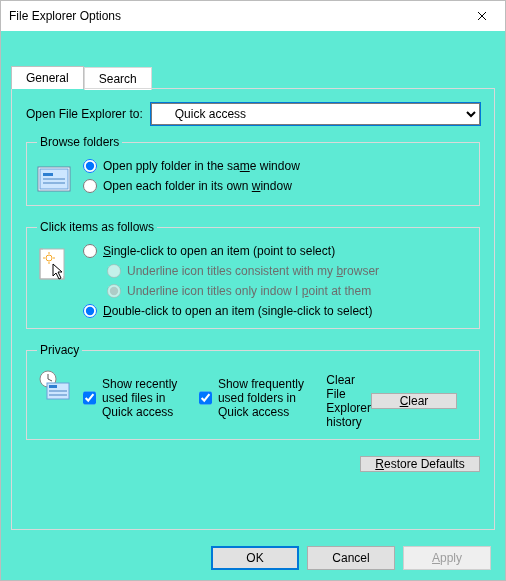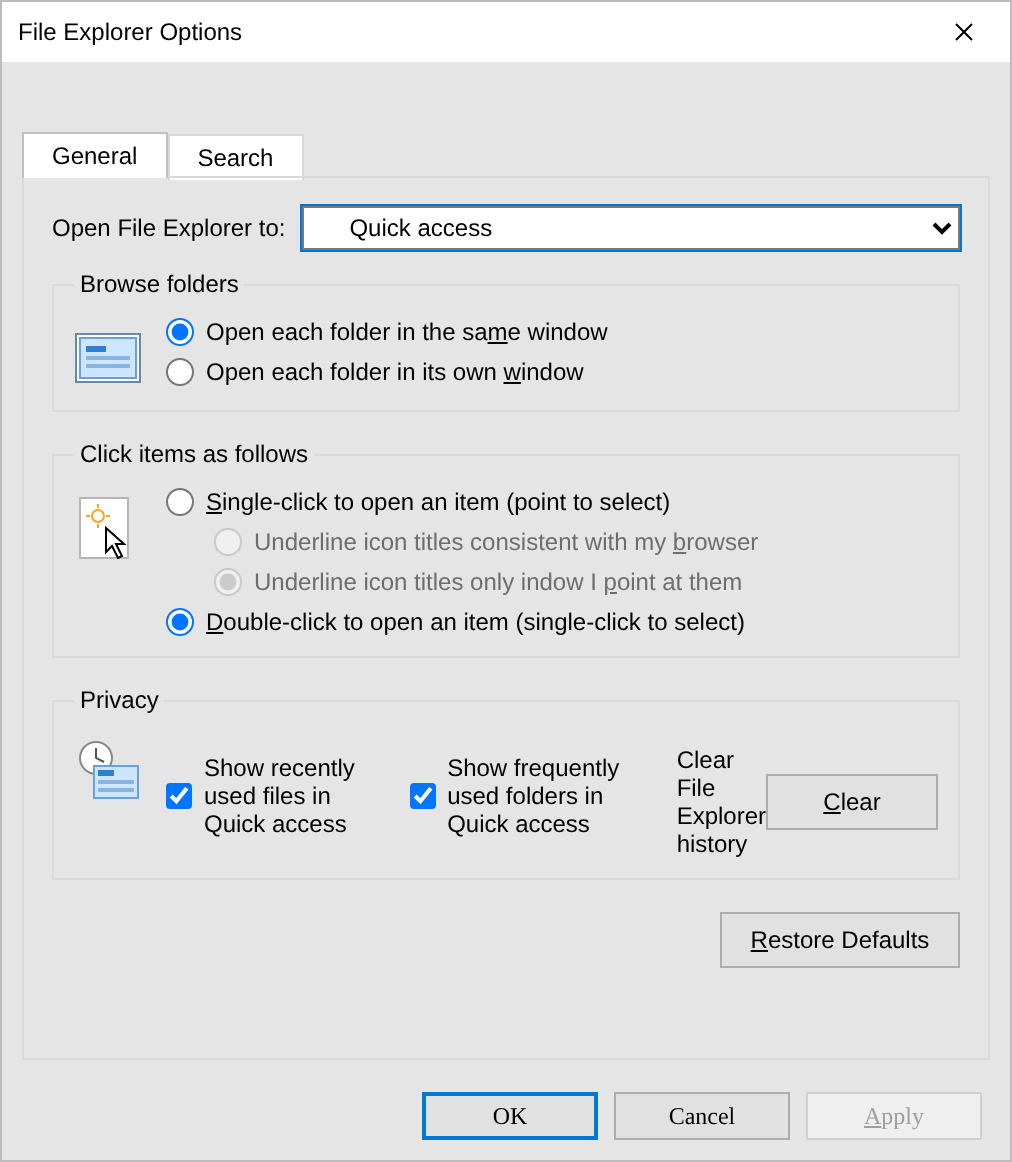--- a/index.html
+++ b/index.html
@@ -7,21 +7,21 @@
     padding: 0;
     font-family: "Segoe UI", Tahoma, sans-serif;
     font-size: 12px;
     color: #000;
     background: #fff;
   }
   .window {
     width: 506px;
     height: 581px;
     border: 1px solid #bcbcbc;
-    background: #e5e5e5;
+    background: #5eead4;
     box-sizing: border-box;
     position: relative;
   }
   .titlebar {
     height: 30px;
     display: flex;
     align-items: center;
     padding: 0 0 0 8px;
     background: #fff;
   }
@@ -93,21 +93,21 @@
     font-family: inherit;
     font-size: 12px;
     border: 1px solid #7a7a7a;
     background: #fff;
     box-sizing: border-box;
     padding-left: 19px;
   }
   fieldset.group {
     border: 1px solid #d9d9d9;
     margin: 0 0 14px 0;
-    padding: 10px 10px 10px 10px;
+    padding: 10px 22px 10px 10px;
     position: relative;
   }
   fieldset.group > legend {
     padding: 0 3px;
     font-size: 12px;
     color: #000;
   }
   .grp-body {
     display: flex;
     align-items: flex-start;
@@ -150,21 +150,21 @@
     gap: 8px;
   }
   .clear-row {
     display: flex;
     align-items: center;
     justify-content: space-between;
     margin-top: 6px;
   }
   button.btn {
     min-width: 86px;
-    height: 28px;
+    height: 16px;
     font-family: inherit;
     font-size: 12px;
     background: #e1e1e1;
     border: 1px solid #adadad;
     padding: 0 14px;
     cursor: default;
   }
   button.btn.disabled {
     color: #9e9e9e;
     border-color: #cfcfcf;
@@ -183,21 +183,21 @@
   .footer {
     position: absolute;
     bottom: 10px;
     right: 14px;
     display: flex;
     gap: 8px;
   }
   button.footer-btn {
     width: 88px;
     height: 24px;
-    font-family: Liberation Serif, serif;
+    font-family: Liberation Sans, sans-serif;
     font-size: 12px;
     background: #e1e1e1;
     border: 1px solid #adadad;
     cursor: default;
   }
   .quick-access-focus {
     outline: 1px solid #0078d7;
   }
 </style>
 </head>
@@ -238,21 +238,21 @@
               <rect x="1" y="6" width="32" height="24" fill="#fff" stroke="#6688aa"></rect>
               <rect x="3" y="8" width="28" height="20" fill="#cde6ff" stroke="#6aa0d8"></rect>
               <rect x="6" y="12" width="10" height="3" fill="#2e7fd1"></rect>
               <rect x="6" y="17" width="22" height="2" fill="#8ab4e0"></rect>
               <rect x="6" y="21" width="22" height="2" fill="#8ab4e0"></rect>
             </svg>
           </div>
           <div class="opts">
             <div class="opt-row">
               <input type="radio" name="browse" checked="" style="">
-              <label class="lbl"><span>Open each folder in the sa</span><span class="underline-key">m</span><span>e window</span></label>
+              <label class="lbl"><span>Open pply folder in the sa</span><span class="underline-key">m</span><span>e window</span></label>
             </div>
             <div class="opt-row">
               <input type="radio" name="browse" style="">
               <label class="lbl"><span>Open each folder in its own </span><span class="underline-key">w</span><span>indow</span></label>
             </div>
           </div>
         </div>
       </fieldset>
 
       <fieldset class="group">

